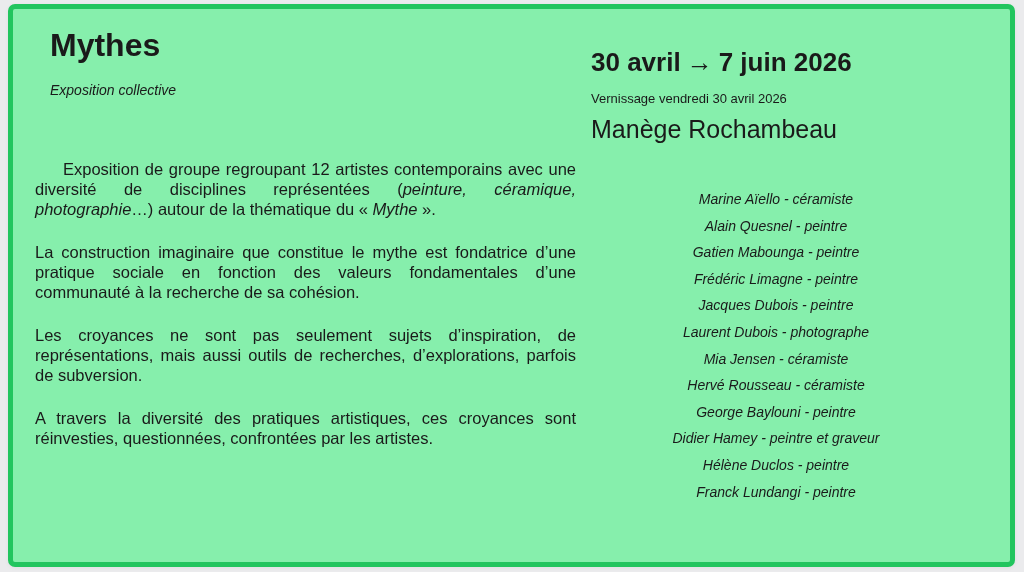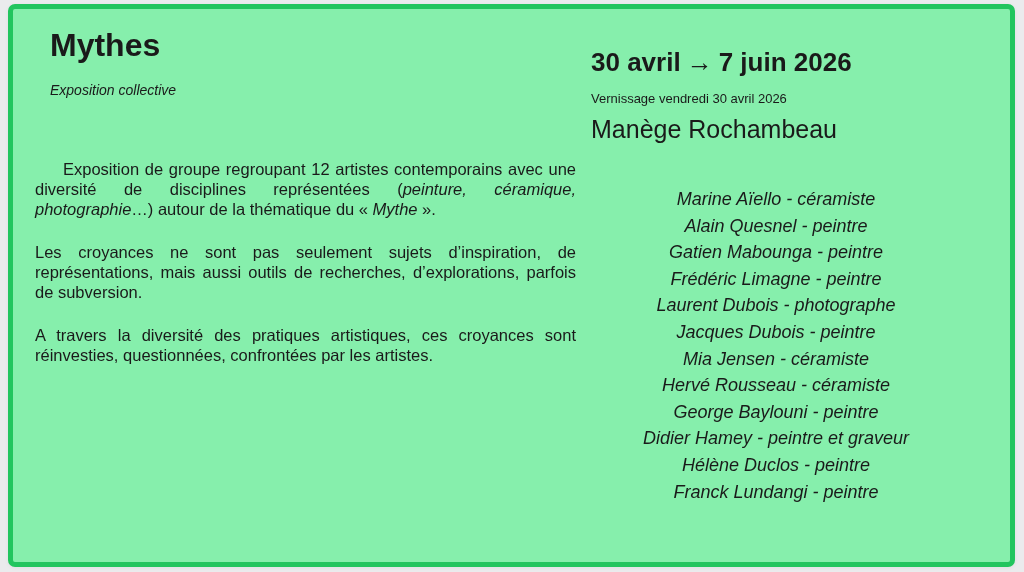--- a/index.html
+++ b/index.html
@@ -87,21 +87,21 @@
     font-style: italic;
   }
   
   .artist-list {
     position: absolute;
     left: 582px;
     top: 177px;
     width: 362px;
     text-align: center;
     font-style: italic;
-    font-size: 18px;
+    font-size: 14px;
   }
   .artist {
     line-height: 26.6px;
     white-space: nowrap;
   }
 </style>
 </head>
 <body>
 
 <div class="page-card">
@@ -114,31 +114,32 @@
   <div class="header-right">
     <div class="date-range">
       <span>30 avril</span><span class="arrow">→</span><span>7 juin 2026</span>
     </div>
     <div class="vernissage">Vernissage vendredi 30 avril 2026</div>
     <div class="venue">Manège Rochambeau</div>
   </div>
 
   <div class="description">
       <p class="indent"><span>Exposition de groupe regroupant 12 artistes contemporains avec une diversité de disciplines représentées (</span><em>peinture, céramique, photographie</em><span>…) autour de la thématique du « </span><em>Mythe</em><span> ».</span></p>
+      <p><span>La construction imaginaire que constitue le mythe est fondatrice d’une pratique sociale en fonction des valeurs fondamentales d’une communauté à la recherche de sa cohésion.</span></p>
       <p><span>Les croyances ne sont pas seulement sujets d’inspiration, de représentations, mais aussi outils de recherches, d’explorations, parfois de subversion.</span></p>
       <p><span>A travers la diversité des pratiques artistiques, ces croyances sont réinvesties, questionnées, confrontées par les artistes.</span></p>
     </div>
 
   <div class="artist-list">
       <div class="artist">Marine Aïello - céramiste</div>
       <div class="artist">Alain Quesnel - peintre</div>
       <div class="artist">Gatien Mabounga - peintre</div>
       <div class="artist">Frédéric Limagne - peintre</div>
+      <div class="artist">Jacques Dubois - peintre</div>
       <div class="artist">Laurent Dubois - photographe</div>
-      <div class="artist">Jacques Dubois - peintre</div>
       <div class="artist">Mia Jensen - céramiste</div>
       <div class="artist">Hervé Rousseau - céramiste</div>
       <div class="artist">George Baylouni - peintre</div>
       <div class="artist">Didier Hamey - peintre et graveur</div>
       <div class="artist">Hélène Duclos - peintre</div>
       <div class="artist">Franck Lundangi - peintre</div>
     </div>
 
 </div>
 

